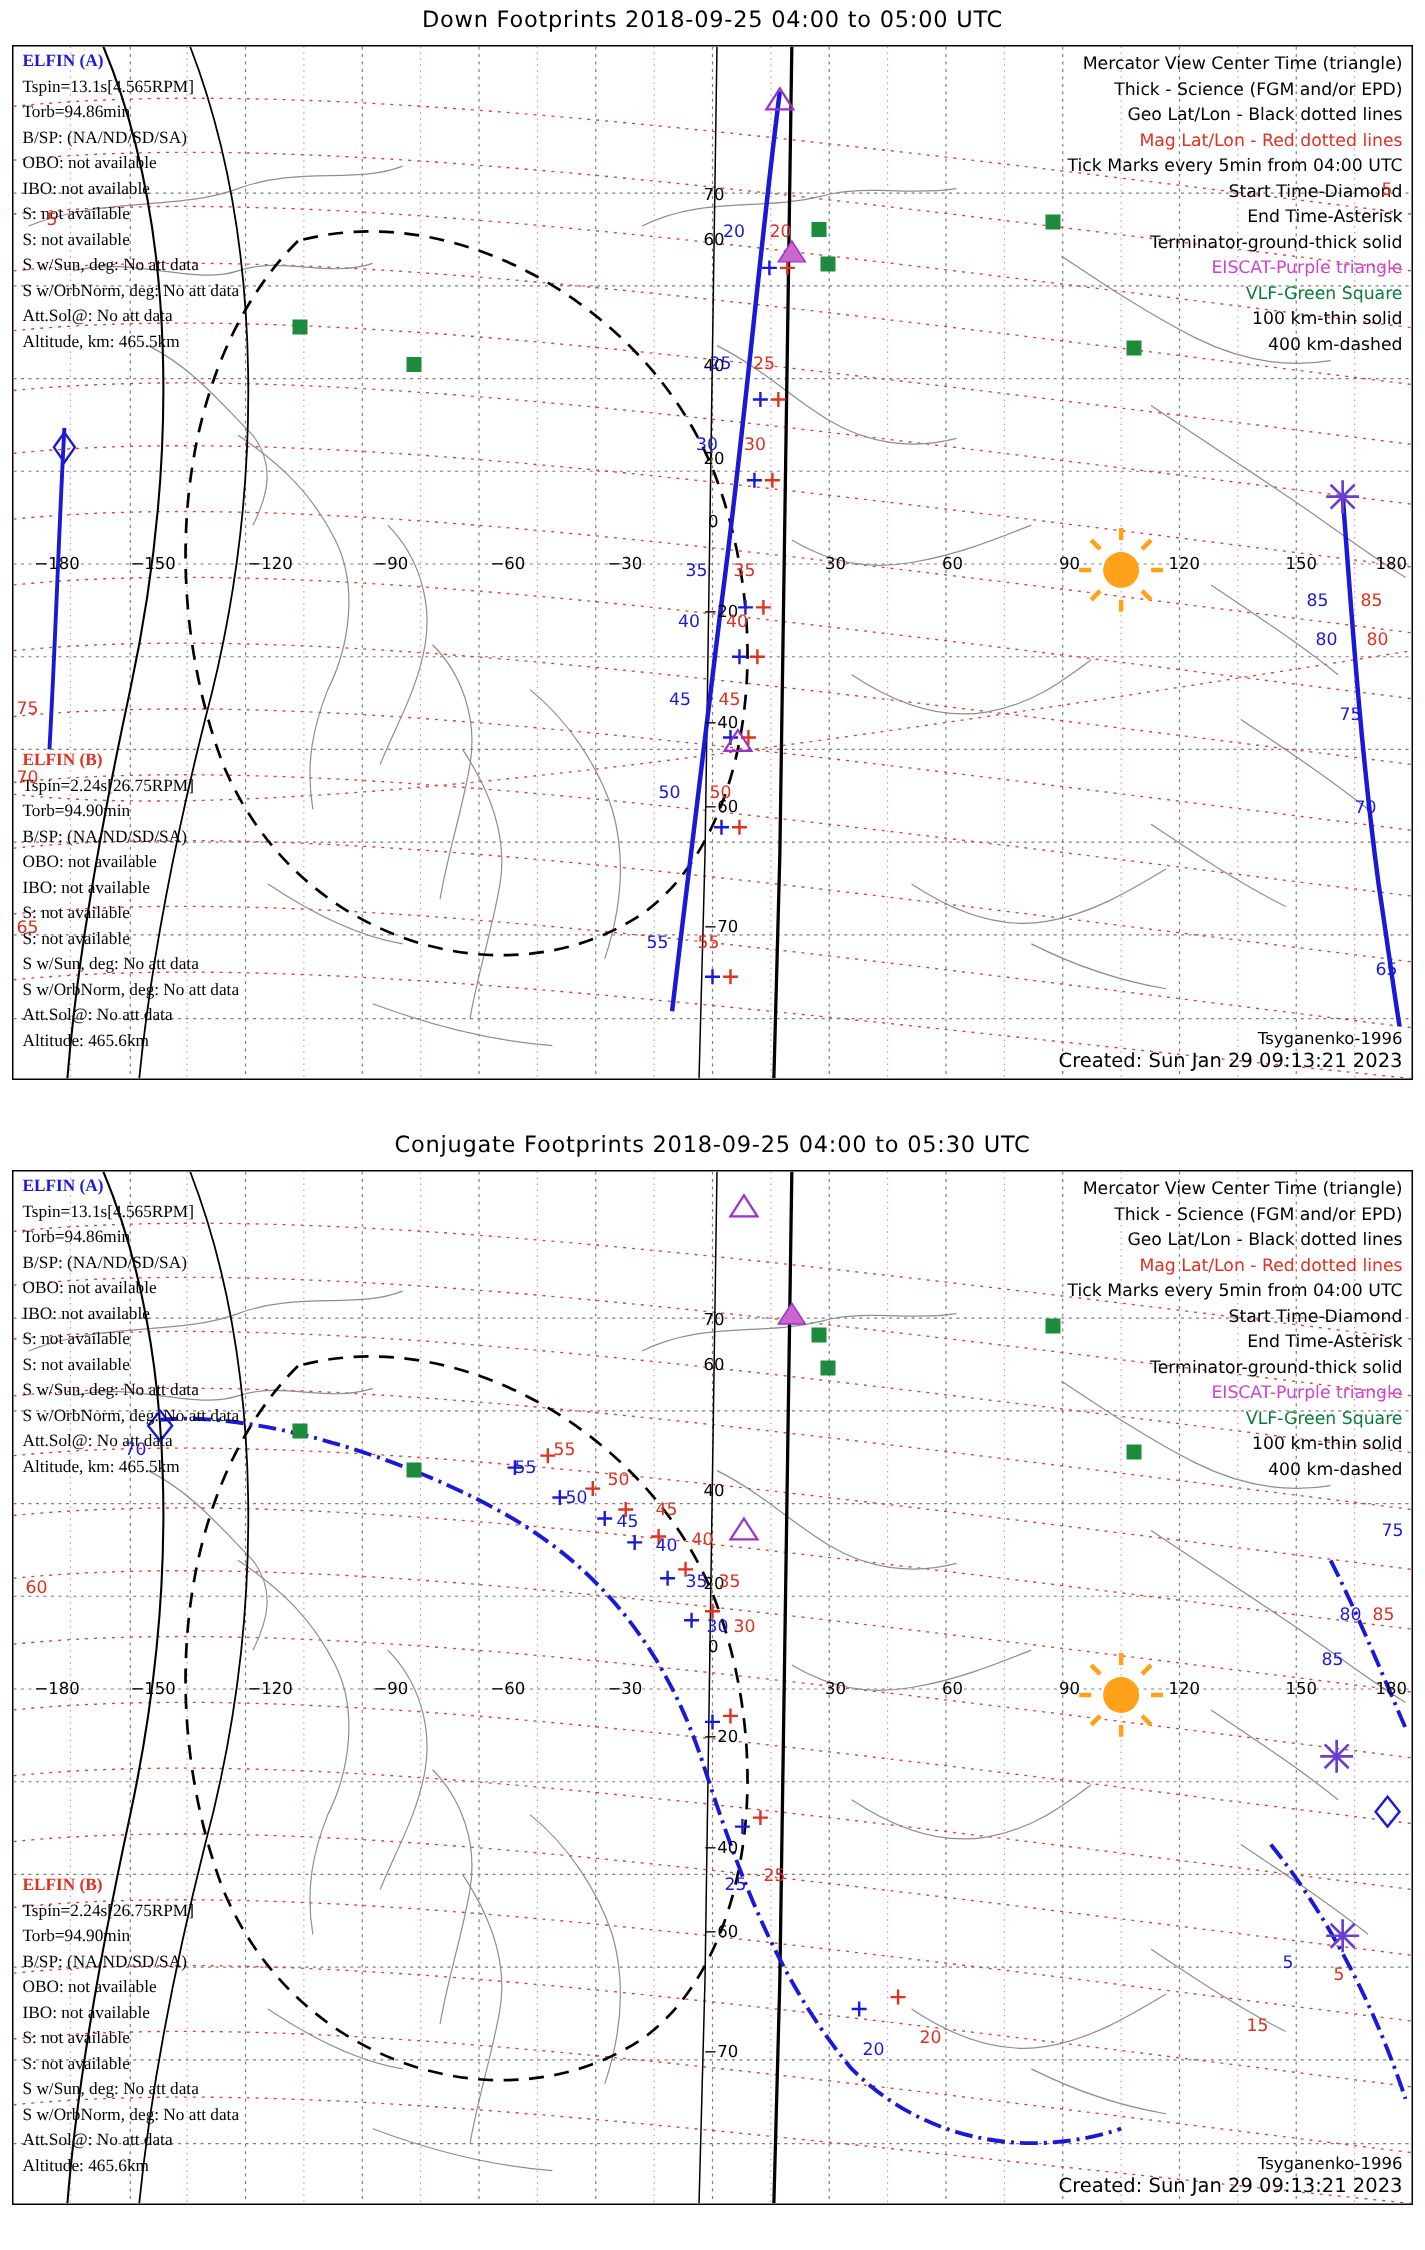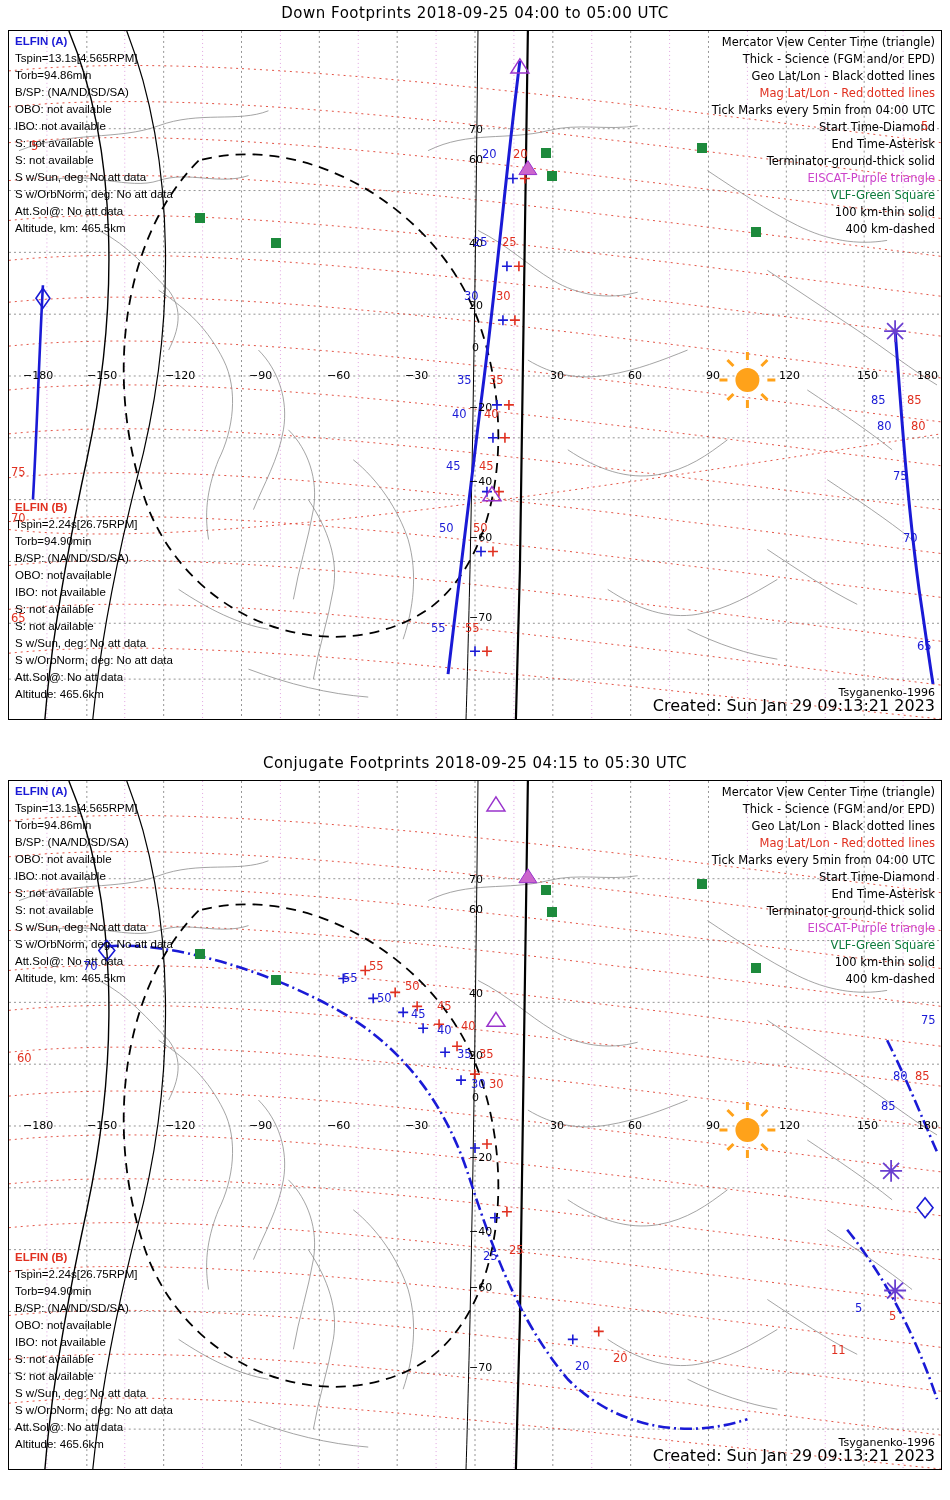--- a/index.html
+++ b/index.html
@@ -15,22 +15,22 @@
     border:1px solid #000;box-sizing:border-box;background:#fff;overflow:hidden;
   }
   svg.map{position:absolute;left:0;top:0;width:100%;height:100%;}
   .txt{position:absolute;white-space:pre;font-family:"DejaVu Sans",sans-serif;font-size:11.5px;}
   .blue{color:#1a1ad6;}
   .red{color:#e03020;}
   .black{color:#000;}
   .green{color:#0a7a3a;}
   .magenta{color:#cc44cc;}
   .hdr{position:absolute;right:6px;text-align:right;font-size:11.5px;white-space:pre;font-family:"DejaVu Sans",sans-serif;}
-  .lft{position:absolute;left:6px;text-align:center;font-size:11.5px;white-space:pre;font-family:Liberation Sans, sans-serif;}
-  .footer-r{position:absolute;right:6px;bottom:4px;font-size:16px;color:#000;}
+  .lft{position:absolute;left:6px;text-align:center;font-size:11.5px;white-space:pre;font-family:Liberation Serif, serif;}
+  .footer-r{position:absolute;right:6px;bottom:4px;font-size:13px;color:#000;}
   .tsy{position:absolute;right:6px;bottom:20px;font-size:11px;color:#000;}
   .sq{position:absolute;width:10px;height:10px;background:#1d8a3c;}
   .tick{position:absolute;font-size:11px;color:#000;}
 </style>
 </head>
 <body>
 
 <div class="page">
 
   <div class="panel">
@@ -275,21 +275,21 @@
       <div class="txt red" style="left:2px;top:480px;">70</div>
       <div class="txt red" style="left:2px;top:580px;">65</div>
       <div class="txt red" style="left:22px;top:108px;">5</div>
 
       <div class="tsy">Tsyganenko-1996</div>
       <div class="footer-r">Created: Sun Jan 29 09:13:21 2023</div>
     </div>
   </div>
 
   <div class="panel">
-    <div class="panel-title">Conjugate Footprints 2018-09-25 04:15 to 05:30 UTC</div>
+    <div class="panel-title">Conjugate Footprints 2018-09-25 04:00 to 05:30 UTC</div>
     <div class="plotbox">
 
       <svg class="map" viewBox="0 0 934 690" preserveAspectRatio="none">
         <g stroke="#7a7a7a" stroke-width="0.8" stroke-dasharray="2,3" fill="none">
           <line x1="0" y1="98" x2="934" y2="98"></line>
           <line x1="0" y1="160" x2="934" y2="160"></line>
           <line x1="0" y1="222" x2="934" y2="222"></line>
           <line x1="0" y1="284" x2="934" y2="284"></line>
           <line x1="0" y1="346" x2="934" y2="346"></line>
           <line x1="0" y1="408" x2="934" y2="408"></line>
@@ -502,21 +502,21 @@
       <div class="txt red" style="left:452px;top:238px;">40</div>
       <div class="txt red" style="left:470px;top:266px;">35</div>
       <div class="txt red" style="left:480px;top:296px;">30</div>
       <div class="txt red" style="left:500px;top:462px;">25</div>
       <div class="txt red" style="left:604px;top:570px;">20</div>
 
       <div class="txt blue" style="left:912px;top:232px;">75</div>
       <div class="txt blue" style="left:884px;top:288px;">80</div>
       <div class="txt blue" style="left:872px;top:318px;">85</div>
       <div class="txt blue" style="left:846px;top:520px;">5</div>
-      <div class="txt red" style="left:822px;top:562px;">11</div>
+      <div class="txt red" style="left:822px;top:562px;">15</div>
       <div class="txt red" style="left:906px;top:288px;">85</div>
       <div class="txt red" style="left:880px;top:528px;">5</div>
 
       <div class="txt red" style="left:8px;top:270px;">60</div>
       <div class="txt blue" style="left:74px;top:178px;">70</div>
 
       <div class="tsy">Tsyganenko-1996</div>
       <div class="footer-r">Created: Sun Jan 29 09:13:21 2023</div>
     </div>
   </div>

